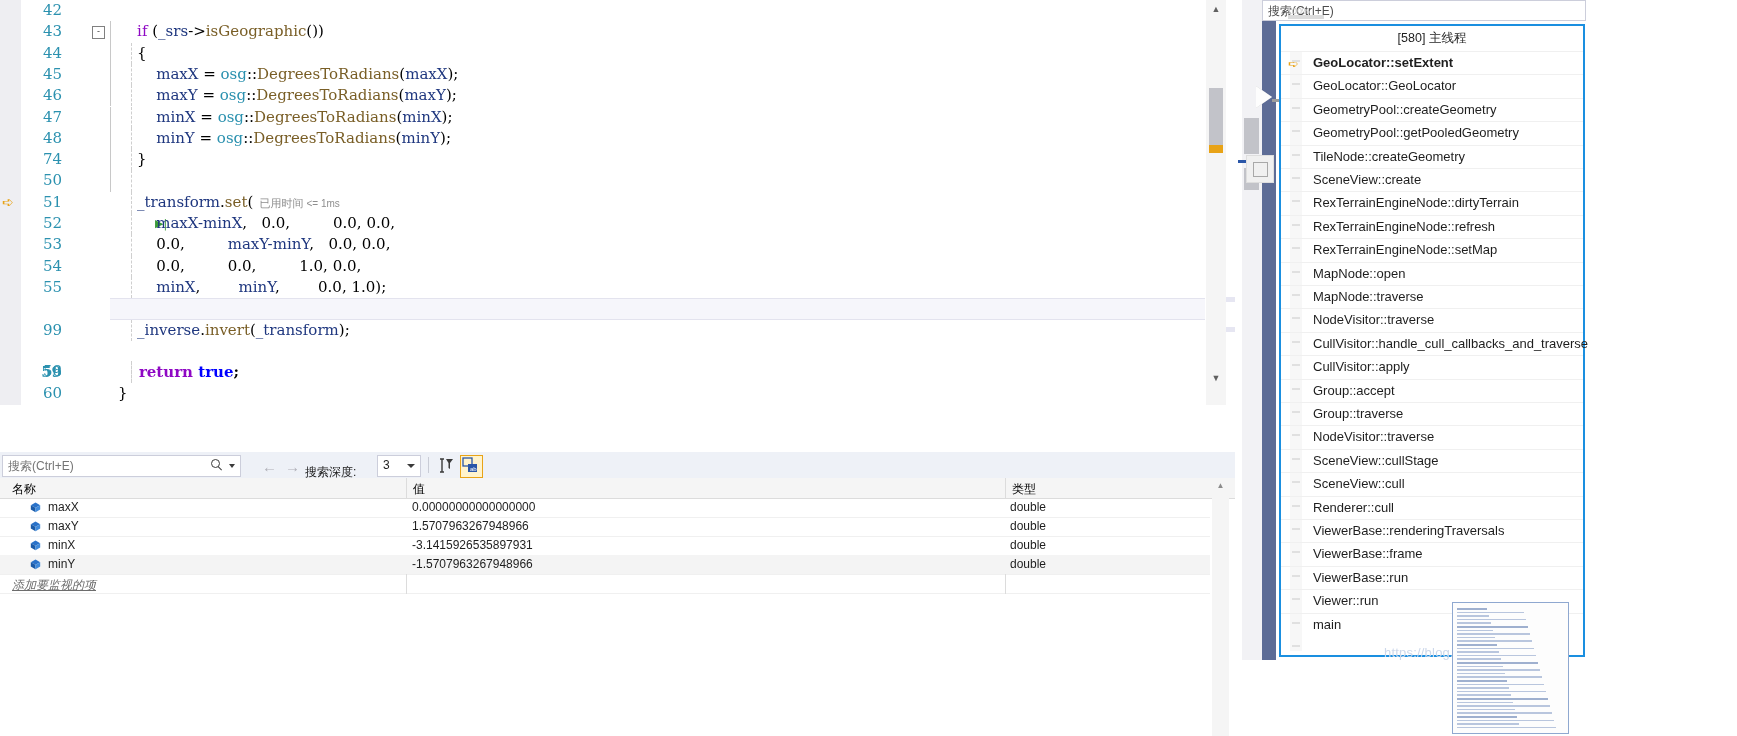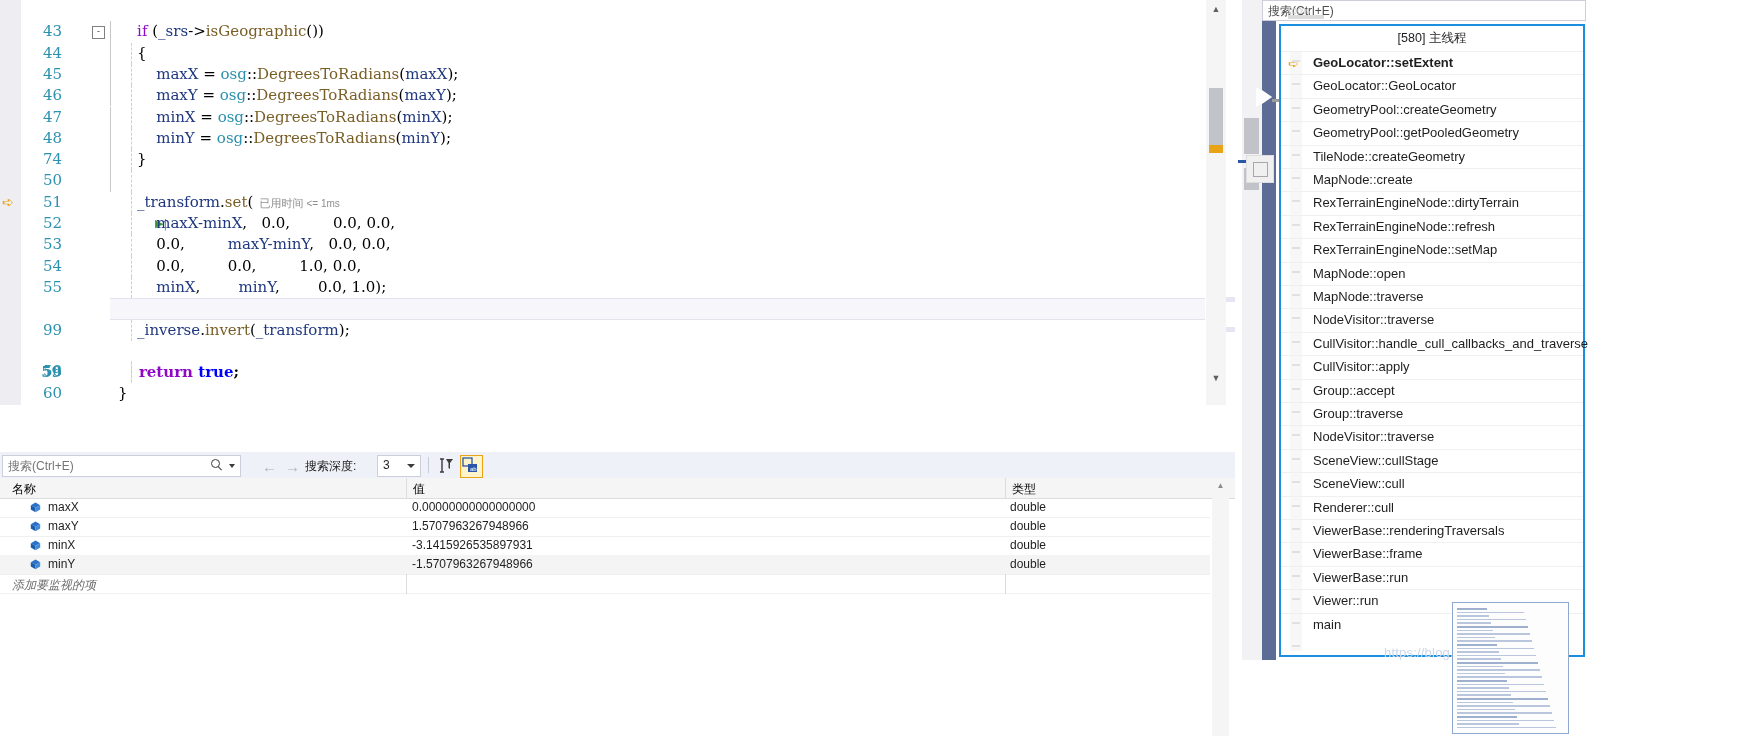--- a/index.html
+++ b/index.html
@@ -67,38 +67,38 @@
   .watch-caret{position:absolute;right:8px;top:8px;width:0;height:0;border-left:5px solid transparent;border-right:5px solid transparent;border-top:5px solid #ffffff;}
 
   .watch-toolbar{position:absolute;left:0;top:22px;width:1235px;height:26px;background:#eef1f7;}
   .search-field{position:absolute;left:2px;top:3px;width:237px;height:20px;background:#fff;border:1px solid #cccedb;}
   .search-field input{width:198px;height:18px;border:0;outline:0;padding-left:5px;font-size:12px;color:#2f2f2f;background:transparent;font-family:"Liberation Sans",sans-serif;}
   .search-glass{position:absolute;right:17px;top:3px;width:12px;height:12px;}
   .search-glass .circ{position:absolute;left:0;top:0;width:7px;height:7px;border:1.4px solid #3b3b3b;border-radius:50%;}
   .search-glass .hndl{position:absolute;left:7px;top:7px;width:5px;height:1.4px;background:#3b3b3b;transform:rotate(45deg);transform-origin:left center;}
   .search-arr{position:absolute;right:5px;top:8px;width:0;height:0;border-left:3.5px solid transparent;border-right:3.5px solid transparent;border-top:4px solid #3b3b3b;}
   .nav-arrow{position:absolute;top:6px;font-size:15px;color:#b0b0b8;}
-  .depth-label{position:absolute;left:305px;top:6px;font-size:12px;color:#1e1e1e;}
+  .depth-label{position:absolute;left:305px;top:12px;font-size:12px;color:#1e1e1e;}
   .depth-box{position:absolute;left:377px;top:3px;width:42px;height:20px;background:#fff;border:1px solid #cccedb;}
   .depth-box .dv{position:absolute;left:5px;top:2px;font-size:12px;color:#1e1e1e;}
   .depth-box .darr{position:absolute;right:5px;top:8px;width:0;height:0;border-left:4px solid transparent;border-right:4px solid transparent;border-top:4px solid #3b3b3b;}
   .tb-sep{position:absolute;left:428px;top:5px;width:1px;height:16px;background:#c9ccd6;}
   .tb-btn{position:absolute;top:3px;width:21px;height:21px;}
   .tb-btn.sel{background:#fff3cc;border:1px solid #e8a317;}
 
   .wt-header{position:absolute;left:0;top:48px;width:1235px;height:20px;background:#f5f5f5;border-bottom:1px solid #dcdcdc;}
   .wt-h{position:absolute;top:3px;font-size:12px;color:#000000;}
   .wt-div{position:absolute;top:0;width:1px;height:20px;background:#dcdcdc;}
   .wt-row{position:absolute;left:0;width:1210px;height:19px;border-bottom:1px solid #f0f0f0;}
   .wt-row.alt{background:#f4f4f4;}
   .wt-ico{position:absolute;left:30px;top:4px;width:11px;height:11px;}
   .wt-name{position:absolute;left:48px;top:2px;font-size:12px;color:#1e1e1e;}
   .wt-val{position:absolute;left:412px;top:2px;font-size:12px;color:#1e1e1e;text-align:center;}
   .wt-type{position:absolute;left:1010px;top:2px;font-size:12px;color:#1e1e1e;}
-  .wt-add{position:absolute;left:12px;top:3px;font-size:12px;color:#6d6d6d;font-style:italic;}
+  .wt-add{position:absolute;left:12px;top:3px;font-size:12px;color:#6d6d6d;font-style:italic;text-decoration:underline;}
 
   .w-vscroll{position:absolute;left:1212px;top:48px;width:17px;height:258px;background:#f5f5f5;}
   .w-vs-up{position:absolute;left:0;top:0;width:17px;height:16px;color:#8b8b8b;font-size:8px;text-align:center;line-height:16px;}
 
   
   .rightpane{position:absolute;left:1235px;top:0;width:502px;height:736px;background:#ffffff;}
   .rp-search{position:absolute;left:1262px;top:0;width:322px;height:19px;background:#fff;border:1px solid #cccedb;}
   .rp-search .ph{position:absolute;left:5px;top:2px;font-size:12px;color:#4d4d4d;}
   .rp-scroll-lane{position:absolute;left:1242px;top:0;width:20px;height:660px;background:#f2f2f5;}
   .rp-scroll-thumb{position:absolute;left:1244px;top:118px;width:15px;height:36px;background:#c2c3c9;}
@@ -129,20 +129,21 @@
 </style>
 </head>
 <body>
 
 <div class="root">
 
   <div class="editor">
     <div class="ed-indicator"></div>
     <div class="ed-code" id="ed-code">
         <div style="position: absolute; left: 110px; width: 1095px; height: 20px; top: 298.2px; background: rgb(246, 246, 251); border-top: 1px solid rgb(227, 227, 238); border-bottom: 1px solid rgb(227, 227, 238); pointer-events: none;"></div>
+        <div class="cline" style="top: 0px; position: absolute; left: 0px; width: 1200px;"><span class="lnum">42</span><span class="ctext"></span></div>
         <div class="cline" style="top: 21.3px; position: absolute; left: 0px; width: 1200px;"><span class="fold">-</span><span class="vline"></span><span class="lnum">43</span><span class="ctext"><span class="pl">    </span><span class="kw2">if</span><span class="pl"> (</span><span class="id">_srs</span><span class="pl">-&gt;</span><span class="fn">isGeographic</span><span class="pl">())</span></span></div>
         <div class="cline" style="top: 42.6px; position: absolute; left: 0px; width: 1200px;"><span class="vline"></span><span class="vline2"></span><span class="lnum">44</span><span class="ctext"><span class="pl">    {</span></span></div>
         <div class="cline" style="top: 63.9px; position: absolute; left: 0px; width: 1200px;"><span class="vline"></span><span class="vline2"></span><span class="lnum">45</span><span class="ctext"><span class="pl">        </span><span class="id">maxX</span><span class="pl"> = </span><span class="ty">osg</span><span class="pl">::</span><span class="fn">DegreesToRadians</span><span class="pl">(</span><span class="id">maxX</span><span class="pl">);</span></span></div>
         <div class="cline" style="top: 85.2px; position: absolute; left: 0px; width: 1200px;"><span class="vline"></span><span class="vline2"></span><span class="lnum">46</span><span class="ctext"><span class="pl">        </span><span class="id">maxY</span><span class="pl"> = </span><span class="ty">osg</span><span class="pl">::</span><span class="fn">DegreesToRadians</span><span class="pl">(</span><span class="id">maxY</span><span class="pl">);</span></span></div>
         <div class="cline" style="top: 106.5px; position: absolute; left: 0px; width: 1200px;"><span class="vline"></span><span class="vline2"></span><span class="lnum">47</span><span class="ctext"><span class="pl">        </span><span class="id">minX</span><span class="pl"> = </span><span class="ty">osg</span><span class="pl">::</span><span class="fn">DegreesToRadians</span><span class="pl">(</span><span class="id">minX</span><span class="pl">);</span></span></div>
         <div class="cline" style="top: 127.8px; position: absolute; left: 0px; width: 1200px;"><span class="vline"></span><span class="vline2"></span><span class="lnum">48</span><span class="ctext"><span class="pl">        </span><span class="id">minY</span><span class="pl"> = </span><span class="ty">osg</span><span class="pl">::</span><span class="fn">DegreesToRadians</span><span class="pl">(</span><span class="id">minY</span><span class="pl">);</span></span></div>
         <div class="cline" style="top: 149.1px; position: absolute; left: 0px; width: 1200px;"><span class="vline"></span><span class="vline2"></span><span class="lnum">74</span><span class="ctext"><span class="pl">    }</span></span></div>
         <div class="cline" style="top: 170.4px; position: absolute; left: 0px; width: 1200px;"><span class="vline"></span><span class="vline2"></span><span class="lnum">50</span><span class="ctext"></span></div>
         <div class="cline" style="top: 191.7px; position: absolute; left: 0px; width: 1200px;"><span class="glyph-arrow">➪</span><span class="vline2"></span><span class="lnum">51</span><span class="ctext"><span class="pl">    </span><span class="id">_transform</span><span class="pl">.</span><span class="fn">set</span><span class="pl">(</span><span class="elapsed">  已用时间 <span class="ms">&lt;= 1ms</span></span></span></div>
         <div class="cline" style="top: 213px; position: absolute; left: 0px; width: 1200px;"><span class="vline2"></span><span class="runarrow">▶|</span><span class="lnum">52</span><span class="ctext"><span class="pl">        </span><span class="id">maxX-minX</span><span class="pl">,   </span><span class="num">0.0</span><span class="pl">,         </span><span class="num">0.0</span><span class="pl">, </span><span class="num">0.0</span><span class="pl">,</span></span></div>
@@ -300,21 +301,21 @@
         <div class="cm-item" style="top: 71.8px;">
           <span class="lbl">GeometryPool::createGeometry</span>
         </div>
         <div class="cm-item" style="top: 95.2px;">
           <span class="lbl">GeometryPool::getPooledGeometry</span>
         </div>
         <div class="cm-item" style="top: 118.6px;">
           <span class="lbl">TileNode::createGeometry</span>
         </div>
         <div class="cm-item" style="top: 142px;">
-          <span class="lbl">MapNode::create</span>
+          <span class="lbl">SceneView::create</span>
         </div>
         <div class="cm-item" style="top: 165.4px;">
           <span class="lbl">RexTerrainEngineNode::dirtyTerrain</span>
         </div>
         <div class="cm-item" style="top: 188.8px;">
           <span class="lbl">RexTerrainEngineNode::refresh</span>
         </div>
         <div class="cm-item" style="top: 212.2px;">
           <span class="lbl">RexTerrainEngineNode::setMap</span>
         </div>

